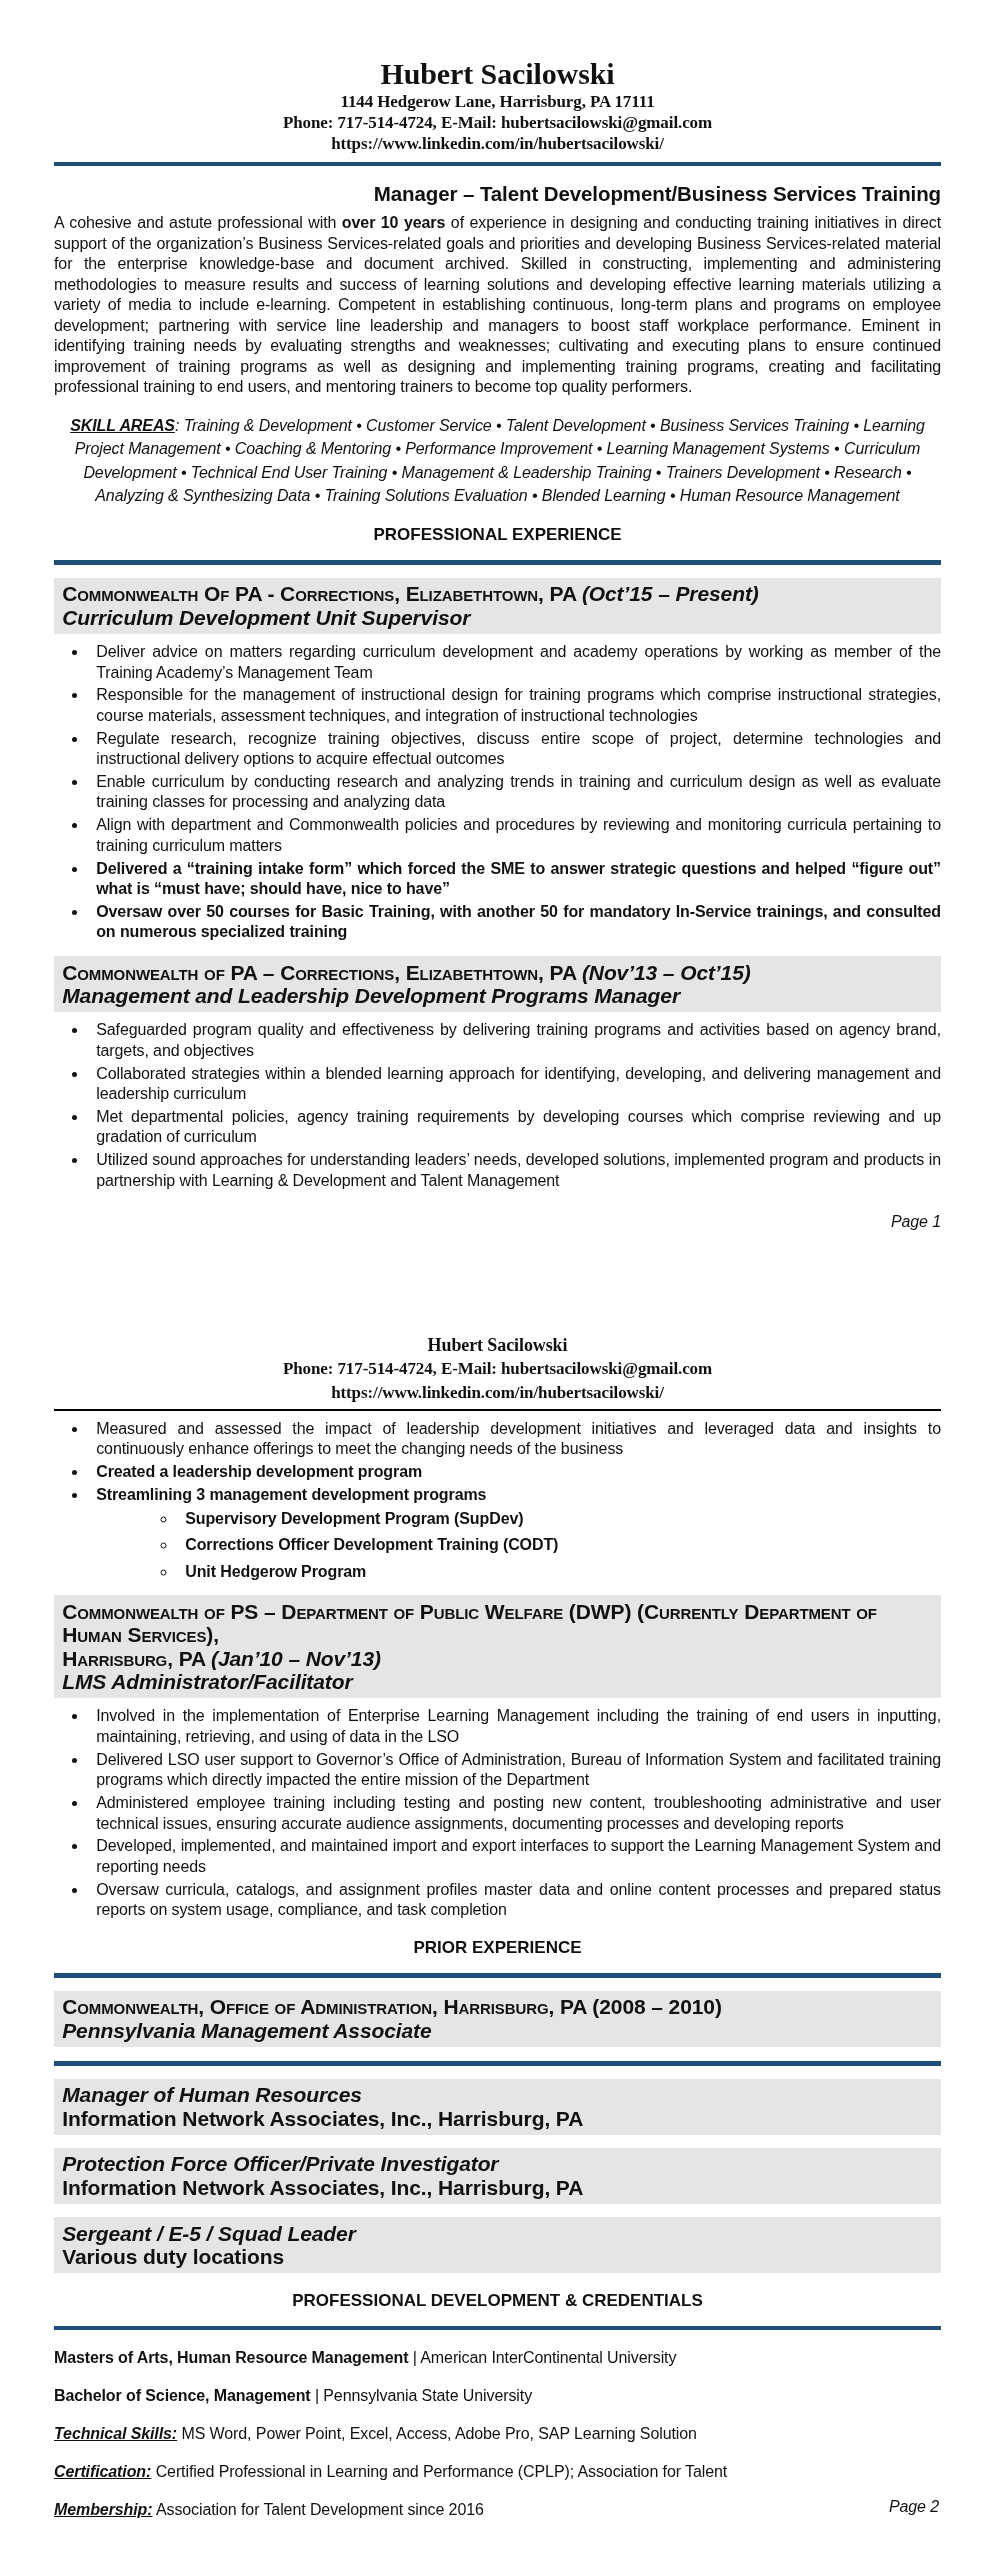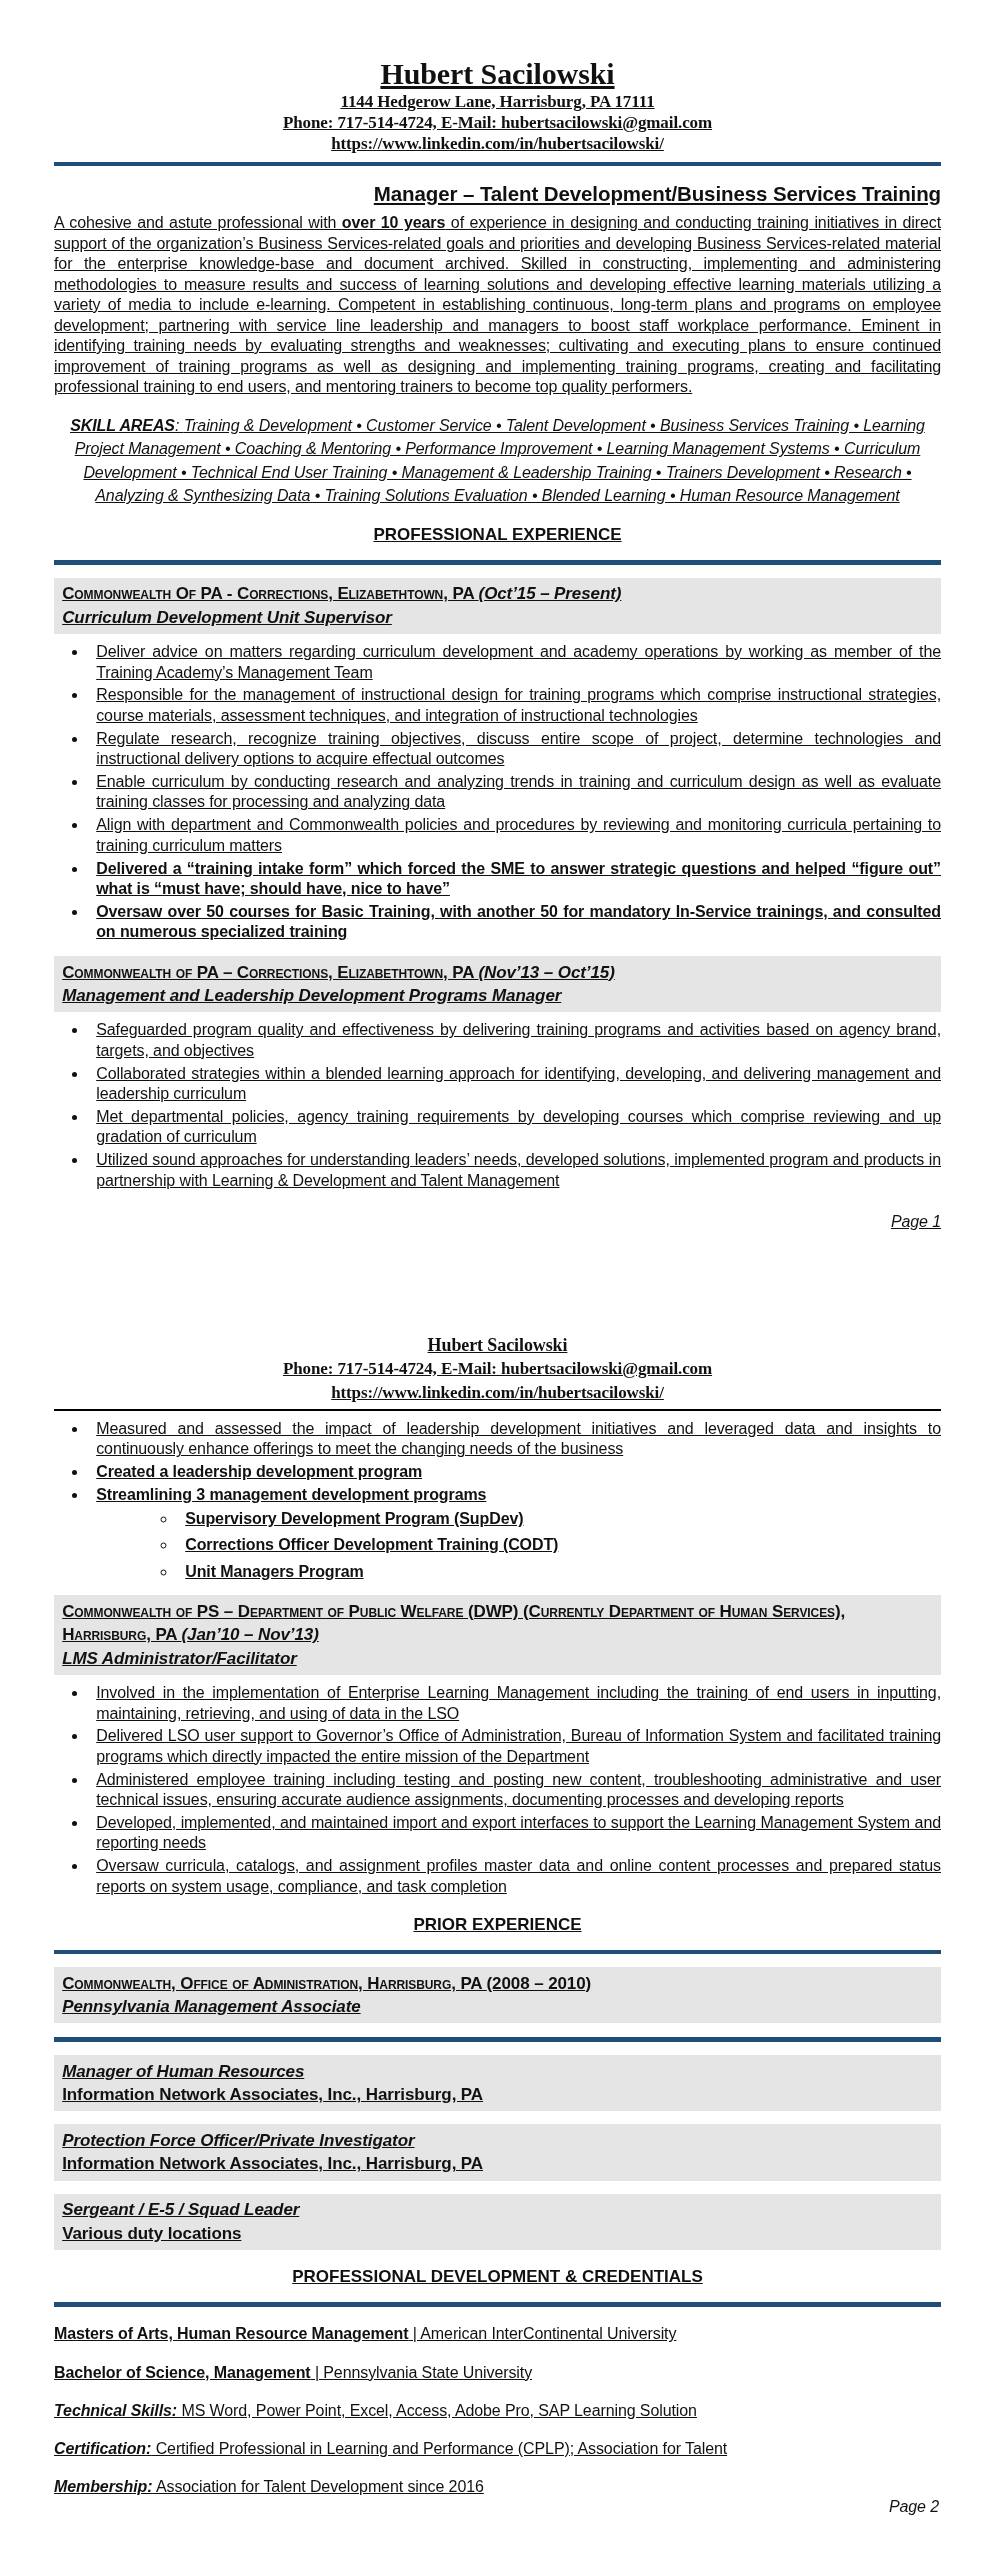--- a/index.html
+++ b/index.html
@@ -2,21 +2,21 @@
 <html style="font-size:9.4px"><head>
 <meta charset="utf-8">
 <style>
   html,body{margin:0;padding:0;background:#ffffff;}
   body{
     width:995px;height:2576px;
     font-family:"Liberation Sans", sans-serif;
     font-size:16px;line-height:20.5px;color:#111;
     letter-spacing:-0.1px;
   }
-  .doc{position:relative;width:995px;height:2576px;overflow:hidden;background:#fff;text-decoration:underline;}
+  .doc{position:relative;width:995px;height:2576px;overflow:hidden;background:#fff;}
   .page{padding:0 54px;}
 
   
   .p1-header{
     text-align:center;padding-top:56px;padding-bottom:8.2px;
     border-bottom:4.7px solid #1f4e79;
     font-family:"Liberation Serif", serif;font-weight:bold;
   }
   .p1-name{font-size:30px;line-height:35px;}
   .p1-contact{font-size:17px;line-height:21px;}
@@ -29,21 +29,21 @@
     text-align:center;font-style:italic;margin-top:16.4px;line-height:23.4px;
     padding:0 15px;
   }
   .skills .skills-label{font-weight:bold;text-decoration:underline;}
 
   .sec-head{text-align:center;font-weight:bold;font-size:17px;line-height:22px;margin-top:16.4px;letter-spacing:0;}
   .blue-rule{height:4.7px;background:#1f4e79;margin-top:14px;}
 
   .jobbar{
     background:#e5e5e5;margin-top:13px;padding:4.7px 8.2px;
-    font-size:17px;line-height:23.4px;
+    font-size:21px;line-height:23.4px;
   }
   .jobbar .co{font-weight:bold;font-variant:small-caps;}
   .jobbar .date{font-weight:bold;font-style:italic;font-variant:normal;}
   .jobbar .date-plain{font-weight:bold;font-variant:normal;}
   .jobbar .role{font-weight:bold;font-style:italic;display:block;}
   .jobbar .org{font-weight:bold;display:block;}
 
   ul.bullets{margin:8.2px 0 0 0;padding:0 0 0 34px;}
   ul.bullets>li{padding-left:8.2px;margin-bottom:2.3px;text-align:justify;}
   ul.bullets>li.b{font-weight:bold;}
@@ -121,21 +121,21 @@
       <div>https://www.linkedin.com/in/hubertsacilowski/</div>
     </div>
 
     <ul class="bullets">
       <li>Measured and assessed the impact of leadership development initiatives and leveraged data and insights to continuously enhance offerings to meet the changing needs of the business</li>
       <li class="b">Created a leadership development program</li>
       <li class="b">Streamlining 3 management development programs</li>
       <ul class="subs">
         <li>Supervisory Development Program (SupDev)</li>
         <li>Corrections Officer Development Training (CODT)</li>
-        <li>Unit Managers Program</li>
+        <li>Unit Hedgerow Program</li>
       </ul>
     </ul>
 
     <div class="jobbar">
       <span class="co">Commonwealth of PS – Department of Public Welfare (DWP) (Currently Department of Human Services), </span><br>
       <span class="co">Harrisburg, PA </span><span class="date">(Jan’10 – Nov’13)</span>
       <span class="role">LMS Administrator/Facilitator</span>
     </div>
     <ul class="bullets">
       <li>Involved in the implementation of Enterprise Learning Management including the training of end users in inputting, maintaining, retrieving, and using of data in the LSO</li>

